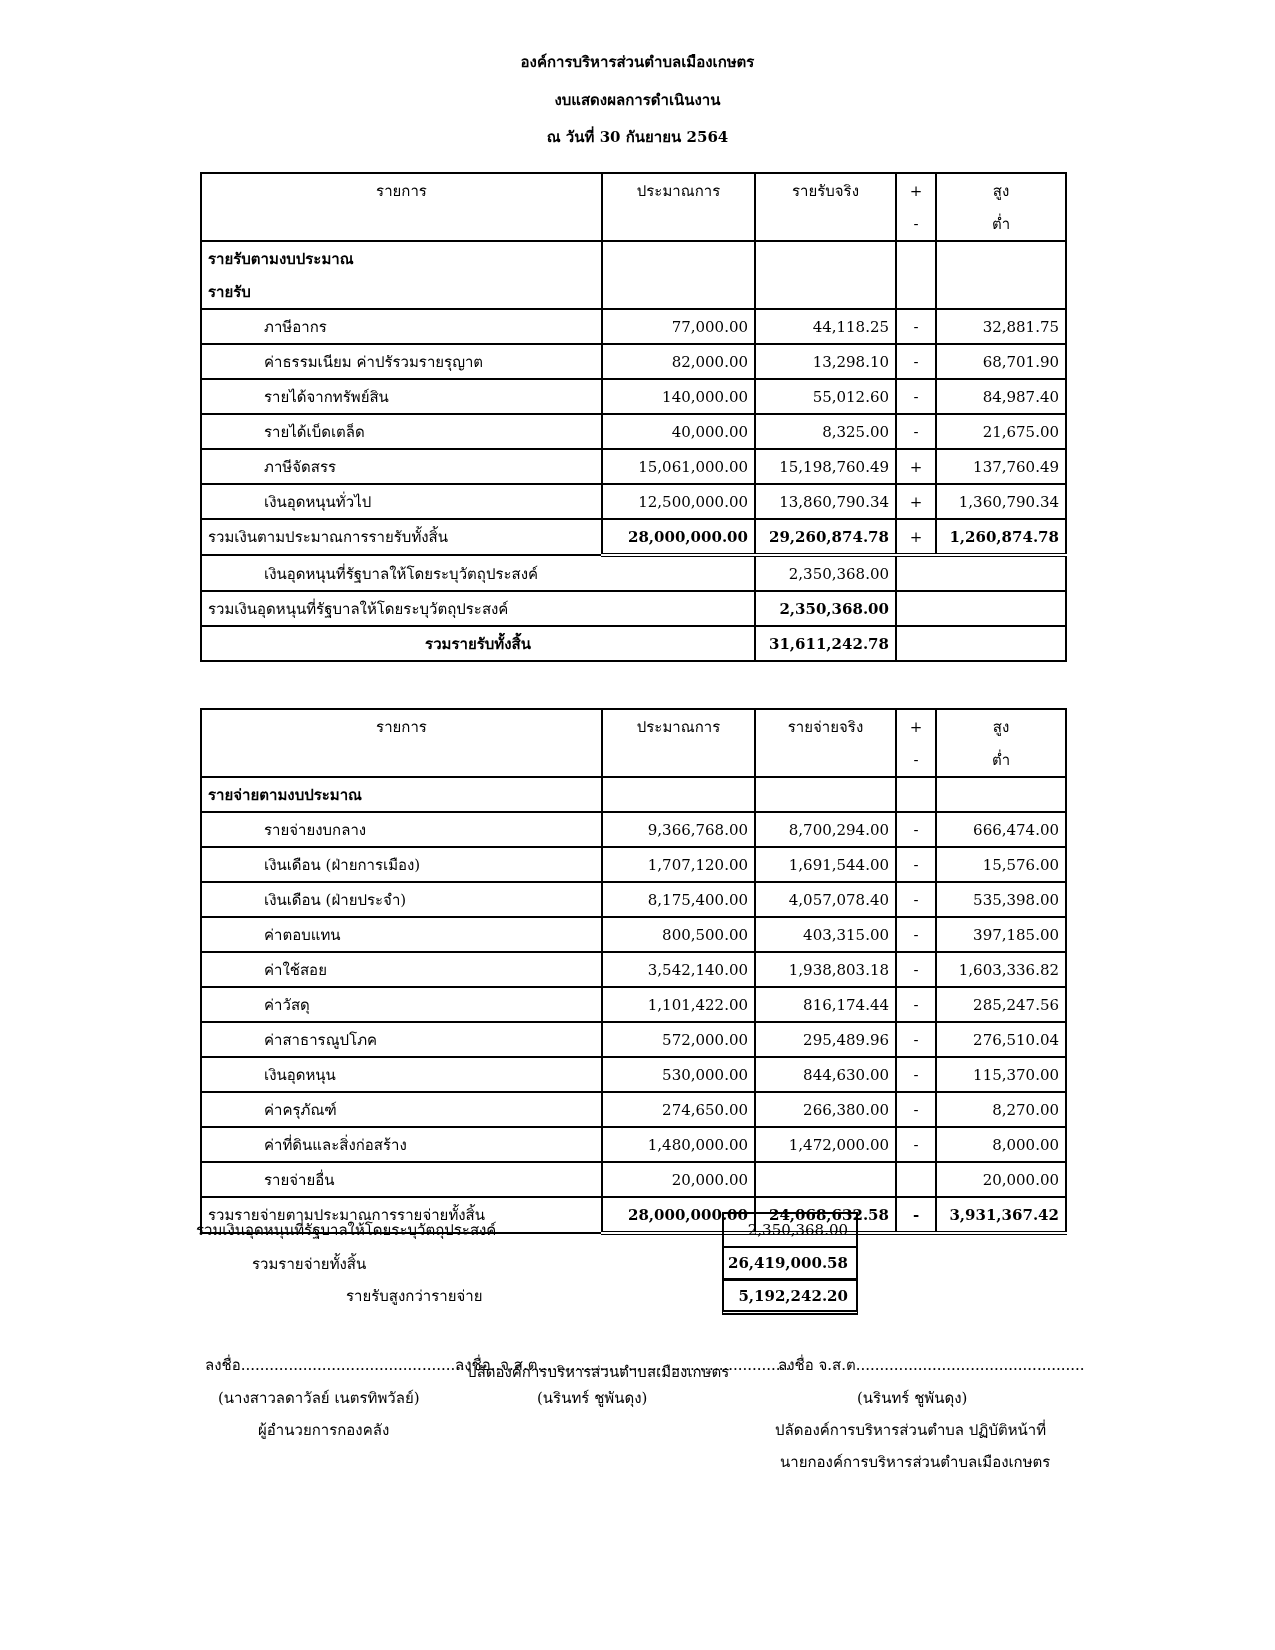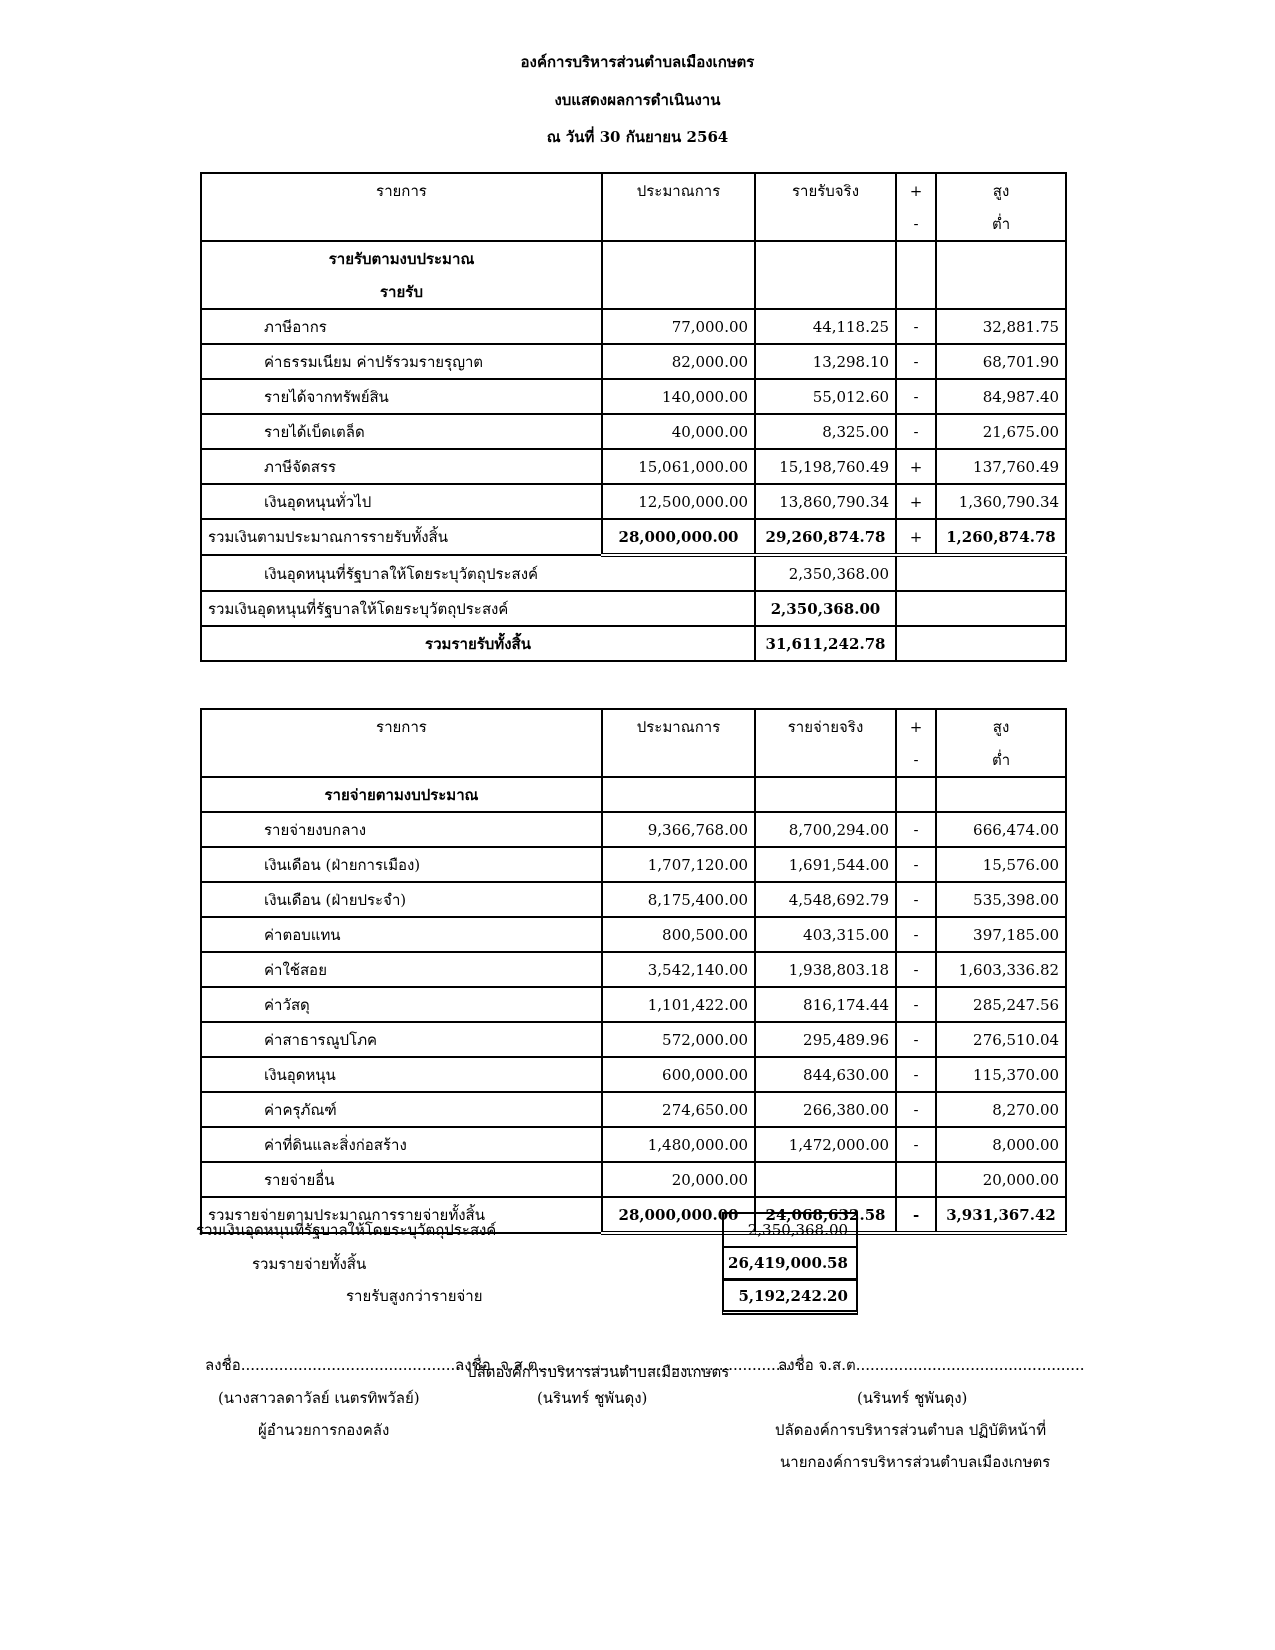--- a/index.html
+++ b/index.html
@@ -2,21 +2,21 @@
 <html><head>
 <meta charset="utf-8">
 <style>
   html, body { margin:0; padding:0; background:#ffffff; }
   body { width:1275px; height:1650px; position:relative; font-family:"DejaVu Serif", serif; color:#000; overflow:hidden; }
   .title { position:absolute; left:0; width:1275px; text-align:center; font-weight:bold; font-size:15px; }
   table.fin { position:absolute; left:200px; border-collapse:collapse; font-size:15px; }
   table.fin td { border:2px solid #000; padding:0 6px; height:33px; vertical-align:middle; white-space:nowrap; }
   table.fin col.c1 { width:401px; } table.fin col.c2 { width:153px; } table.fin col.c3 { width:141px; }
   table.fin col.c4 { width:40px; } table.fin col.c5 { width:130px; }
-  .num { text-align:right; } .ctr { text-align:center; } .b { font-weight:bold;text-align:center; }
+  .num { text-align:right; } .ctr { text-align:center; } .b { font-weight:bold; }
   .ind { padding-left:62px !important; }
   .hdr td { height:32px; vertical-align:top; padding-top:4px;margin-top:20px; }
   .hdr2 td { height:30px; }
   .noborder-b { border-bottom:none !important; }
   .noborder-t { border-top:none !important; }
   .dbl { border-bottom:4px double #000 !important; }
   .extra { position:absolute; font-size:15px; }
   .box { position:absolute; border:2px solid #000; text-align:right; padding-right:8px; box-sizing:border-box; font-size:15px; }
   .sig { position:absolute; font-size:15px; white-space:nowrap; }
 </style>
@@ -177,21 +177,21 @@
       <tr>
         <td class="ind">เงินเดือน (ฝ่ายการเมือง)</td>
         <td class="num">1,707,120.00</td>
         <td class="num">1,691,544.00</td>
         <td class="ctr">-</td>
         <td class="num">15,576.00</td>
       </tr>
       <tr>
         <td class="ind">เงินเดือน (ฝ่ายประจำ)</td>
         <td class="num">8,175,400.00</td>
-        <td class="num">4,548,692.79</td>
+        <td class="num">4,057,078.40</td>
         <td class="ctr">-</td>
         <td class="num">535,398.00</td>
       </tr>
       <tr>
         <td class="ind">ค่าตอบแทน</td>
         <td class="num">800,500.00</td>
         <td class="num">403,315.00</td>
         <td class="ctr">-</td>
         <td class="num">397,185.00</td>
       </tr>
@@ -211,21 +211,21 @@
       </tr>
       <tr>
         <td class="ind">ค่าสาธารณูปโภค</td>
         <td class="num">572,000.00</td>
         <td class="num">295,489.96</td>
         <td class="ctr">-</td>
         <td class="num">276,510.04</td>
       </tr>
       <tr>
         <td class="ind">เงินอุดหนุน</td>
-        <td class="num">600,000.00</td>
+        <td class="num">530,000.00</td>
         <td class="num">844,630.00</td>
         <td class="ctr">-</td>
         <td class="num">115,370.00</td>
       </tr>
       <tr>
         <td class="ind">ค่าครุภัณฑ์</td>
         <td class="num">274,650.00</td>
         <td class="num">266,380.00</td>
         <td class="ctr">-</td>
         <td class="num">8,270.00</td>

